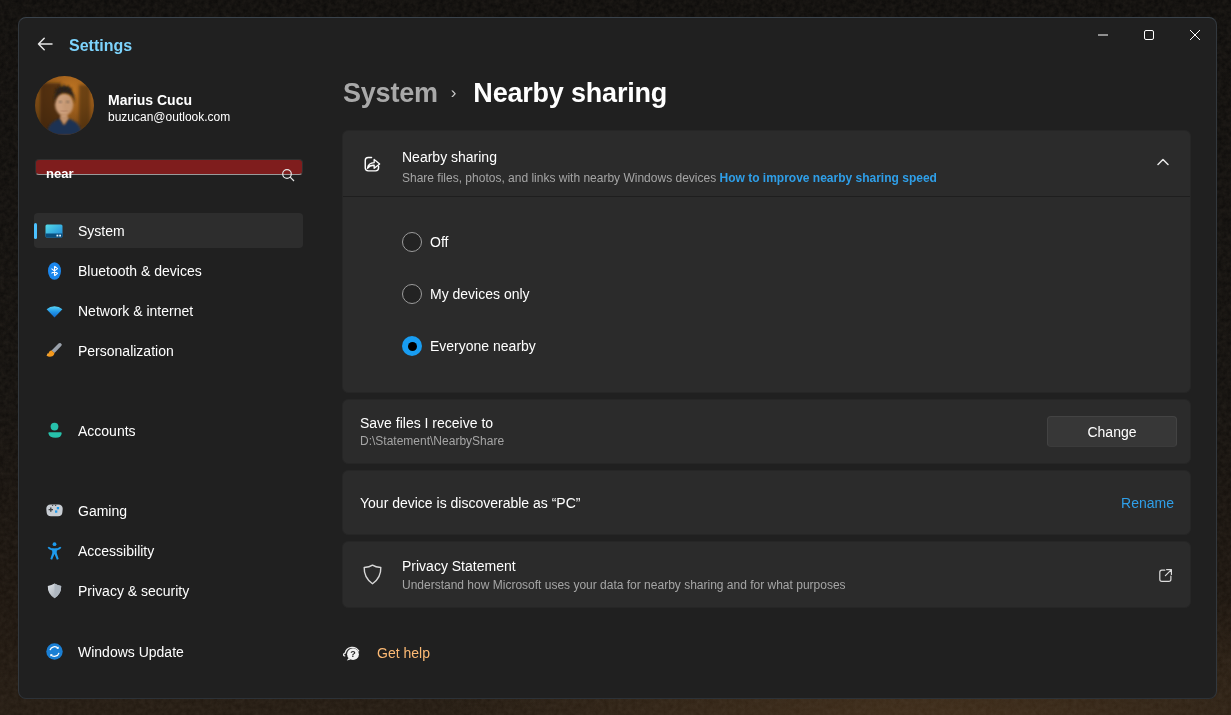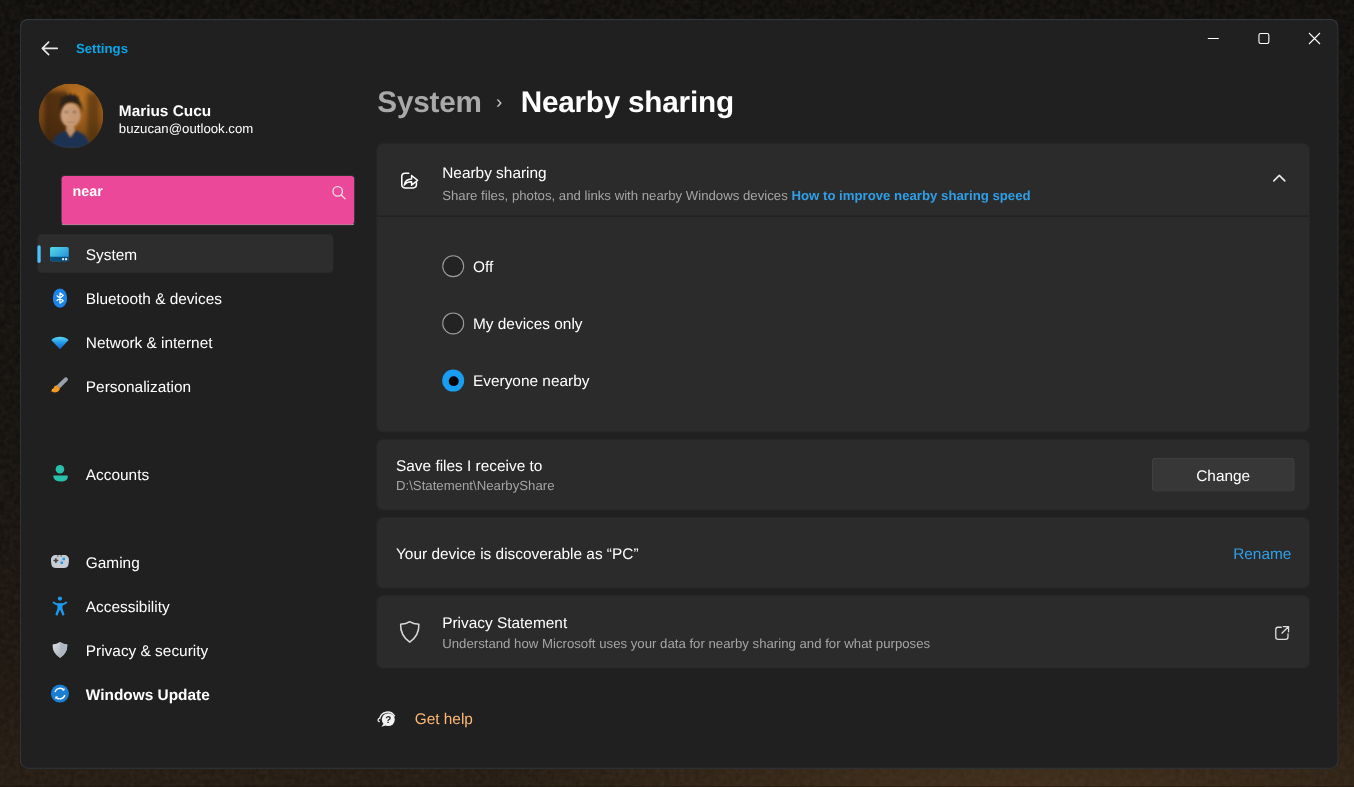--- a/index.html
+++ b/index.html
@@ -4,29 +4,29 @@
 <style>
 * { margin:0; padding:0; box-sizing:border-box; }
 html,body { width:1231px; height:715px; overflow:hidden; background:#0c0b0a; font-family:"Liberation Sans", sans-serif; }
 #wall { position:absolute; left:0; top:0; width:1231px; height:715px;
   background: radial-gradient(55% 35% at 75% 103%, rgba(115,78,40,0.38), rgba(0,0,0,0) 72%), linear-gradient(180deg,#0b0a09 0%, #0f0d0b 55%, #19120c 85%, #221910 100%); }
 #win { position:absolute; left:18px; top:17px; width:1199px; height:682px;
   background:#202020; border-radius:8px; border:1px solid #3a434c;
   border-bottom-color:#2c3238; border-left-color:#32383e; border-right-color:#32383e; }
 
 #back { position:absolute; left:14px; top:14px; width:24px; height:24px; color:#e8e8e8; }
-#apptitle { position:absolute; left:50px; top:19px; font-size:12px; font-weight:bold; color:#0ea5e9;text-align:center; }
+#apptitle { position:absolute; left:50px; top:19px; font-size:16px; font-weight:bold; color:#7dd3fc;text-align:center; }
 .caption { position:absolute; top:5px; width:44px; height:24px; display:flex; align-items:center; justify-content:center; color:#eee; }
 
 #avatar { position:absolute; left:16px; top:58px; width:59px; height:59px; border-radius:50%; overflow:hidden; }
 #uname { position:absolute; left:89px; top:74px; font-size:14px; font-weight:bold; color:#fff; }
 #uemail { position:absolute; left:89px; top:92px; font-size:12px; color:#fff; }
 
-#search { position:absolute; left:16px; top:141px; width:268px; height:46px; background:#ec4899;
-  border:1px solid #303030; border-bottom:1px solid #9a9a9a; border-radius:4px;margin-left:20px; }
+#search { position:absolute; left:16px; top:141px; width:268px; height:16px; background:#7f1d1d;
+  border:1px solid #303030; border-bottom:1px solid #9a9a9a; border-radius:4px; }
 #search .q { position:absolute; left:10px; top:6px; font-size:13px; font-weight:bold; color:#fff; }
 #search svg { position:absolute; right:7px; top:8px; }
 
 .nav { position:absolute; left:15px; width:269px; height:35px; border-radius:4px; display:flex; align-items:center; }
 .nav.sel { background:#2d2d2d; }
 .nav .pill { position:absolute; left:0px; top:10px; width:3px; height:16px; border-radius:2px; background:#4cc2ff; }
 .nav .ic { position:absolute; left:11px; top:50%; transform:translateY(-50%); width:18px; height:18px; display:flex; align-items:center; justify-content:center; }
 .nav .tx { position:absolute; left:44px; font-size:14px; color:#fff; white-space:nowrap; }
 
 #crumb { position:absolute; left:324px; top:60px; font-size:27px; font-weight:bold; color:#fff; letter-spacing:-0.2px; }
@@ -218,21 +218,21 @@
               <stop offset="0" stop-color="#dfe3e8"></stop>
               <stop offset="1" stop-color="#9aa2ab"></stop>
             </linearGradient>
           </defs>
       <path d="M7.5 0.6 Q10.5 2.6 14.2 2.9 Q14.6 10.6 7.5 15.2 Q0.4 10.6 0.8 2.9 Q4.5 2.6 7.5 0.6Z" fill="url(#shg)"></path>
       <path d="M7.5 0.6 Q10.5 2.6 14.2 2.9 Q14.6 10.6 7.5 15.2Z" fill="#aeb6bf"></path>
     </svg>
       </div>
     <div class="tx">Privacy &amp; security</div>
   </div>
-  <div class="nav" style="top:595px;font-weight:bold;">
+  <div class="nav" style="top:616px;">
     <div class="ic">
         <svg width="17" height="17" viewBox="0 0 17 17">
       <circle cx="8.5" cy="8.5" r="8.2" fill="#1a7fd4"></circle>
       <path d="M4 7.2 a4.8 4.8 0 0 1 8.3-1.8" stroke="#fff" stroke-width="1.3" fill="none"></path>
       <path d="M12.6 3.4v2.4h-2.4Z" fill="#fff"></path>
       <path d="M13 9.8 a4.8 4.8 0 0 1-8.3 1.8" stroke="#fff" stroke-width="1.3" fill="none"></path>
       <path d="M4.4 13.6v-2.4h2.4Z" fill="#fff"></path>
     </svg>
       </div>
     <div class="tx">Windows Update</div>

